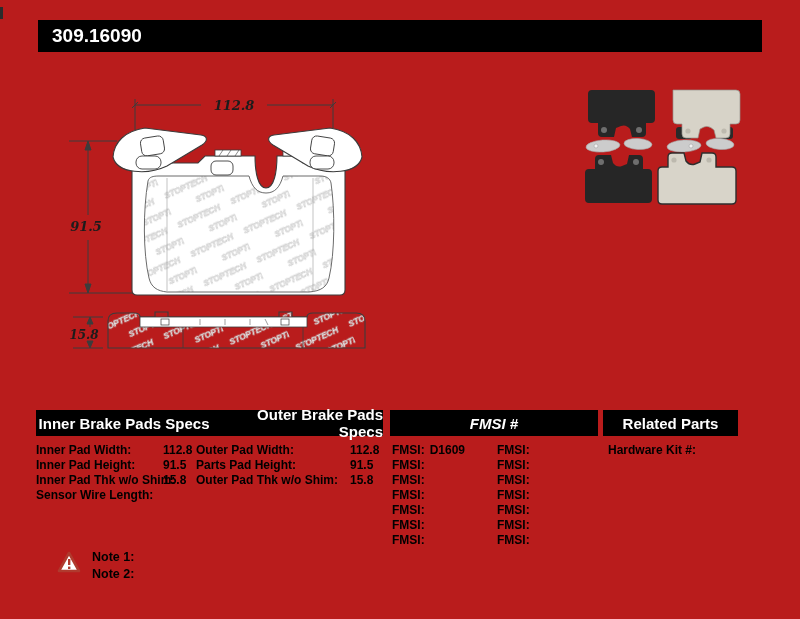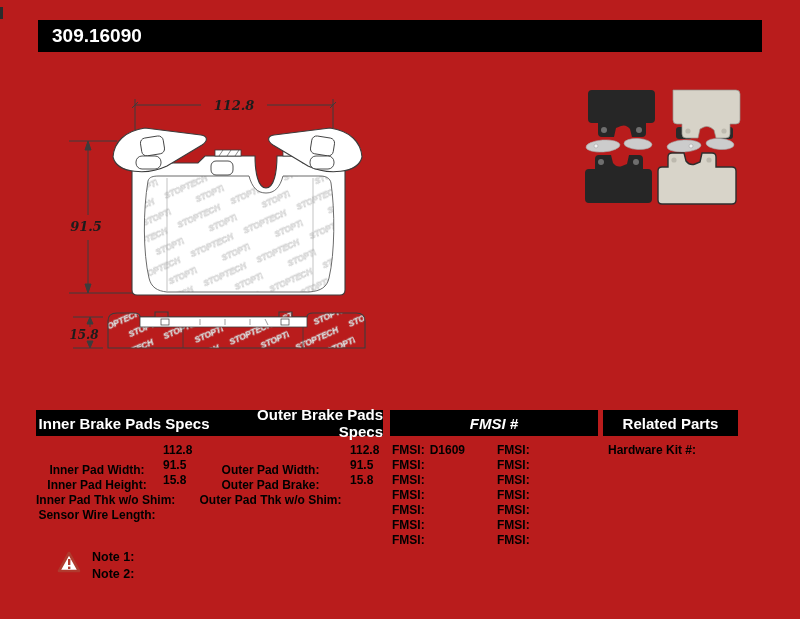--- a/index.html
+++ b/index.html
@@ -21,21 +21,21 @@
            font-size:15px;font-weight:bold;display:flex;align-items:center;justify-content:center;}
   .hdr-bar.split{justify-content:space-between;}
   .hdr-bar.split span{flex:1;text-align:right;}
   #bar-specs{left:36px;width:347px;}
   #bar-fmsi{left:390px;width:208px;font-style:italic;}
   #bar-related{left:603px;width:135px;}
 
   
   .spec-col{position:absolute;top:443px;font-size:12px;font-weight:bold;line-height:15px;}
   .spec-row{display:flex;height:15px;white-space:nowrap;}
-  .spec-label{display:inline-block;text-align:center;margin-top:20px;}
+  .spec-label{display:inline-block;text-align:left;}
   .col-inner{left:36px;}  .col-inner .spec-label{width:122px;}
   .col-outer{left:196px;} .col-outer .spec-label{width:149px;}
   .col-fmsi-a{left:392px;} .col-fmsi-b{left:497px;}
   .col-related{left:608px;}
   .spec-value{padding-left:5px;}
   .fmsi-label{display:inline-block;}
 
   
   .warn-tri{position:absolute;left:57px;top:551px;width:24px;height:22px;}
   .notes{position:absolute;left:92px;top:549px;font-size:12.5px;font-weight:bold;line-height:17px;}
@@ -217,21 +217,21 @@
       <span class="spec-value"></span>
     </div>
   </div>
 
   <div class="spec-col col-outer">
     <div class="spec-row">
       <span class="spec-label">Outer Pad Width:</span>
       <span class="spec-value">112.8</span>
     </div>
     <div class="spec-row">
-      <span class="spec-label">Outer Pad Brake:</span>
+      <span class="spec-label">Parts Pad Height:</span>
       <span class="spec-value">91.5</span>
     </div>
     <div class="spec-row">
       <span class="spec-label">Outer Pad Thk w/o Shim:</span>
       <span class="spec-value">15.8</span>
     </div>
   </div>
 
   <div class="spec-col col-fmsi-a">
     <div class="spec-row">

